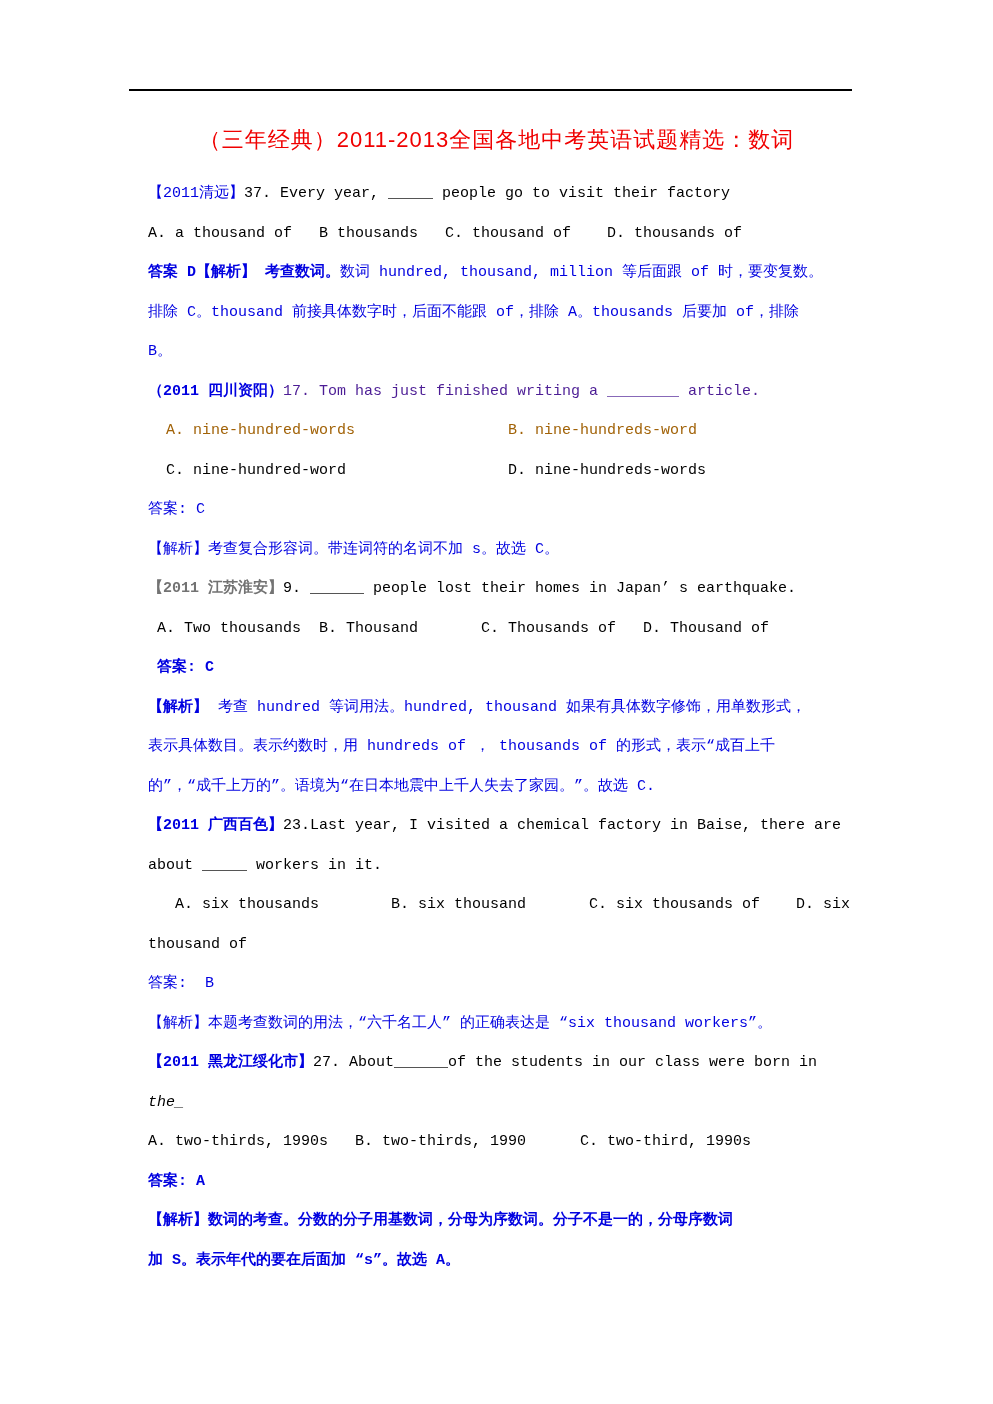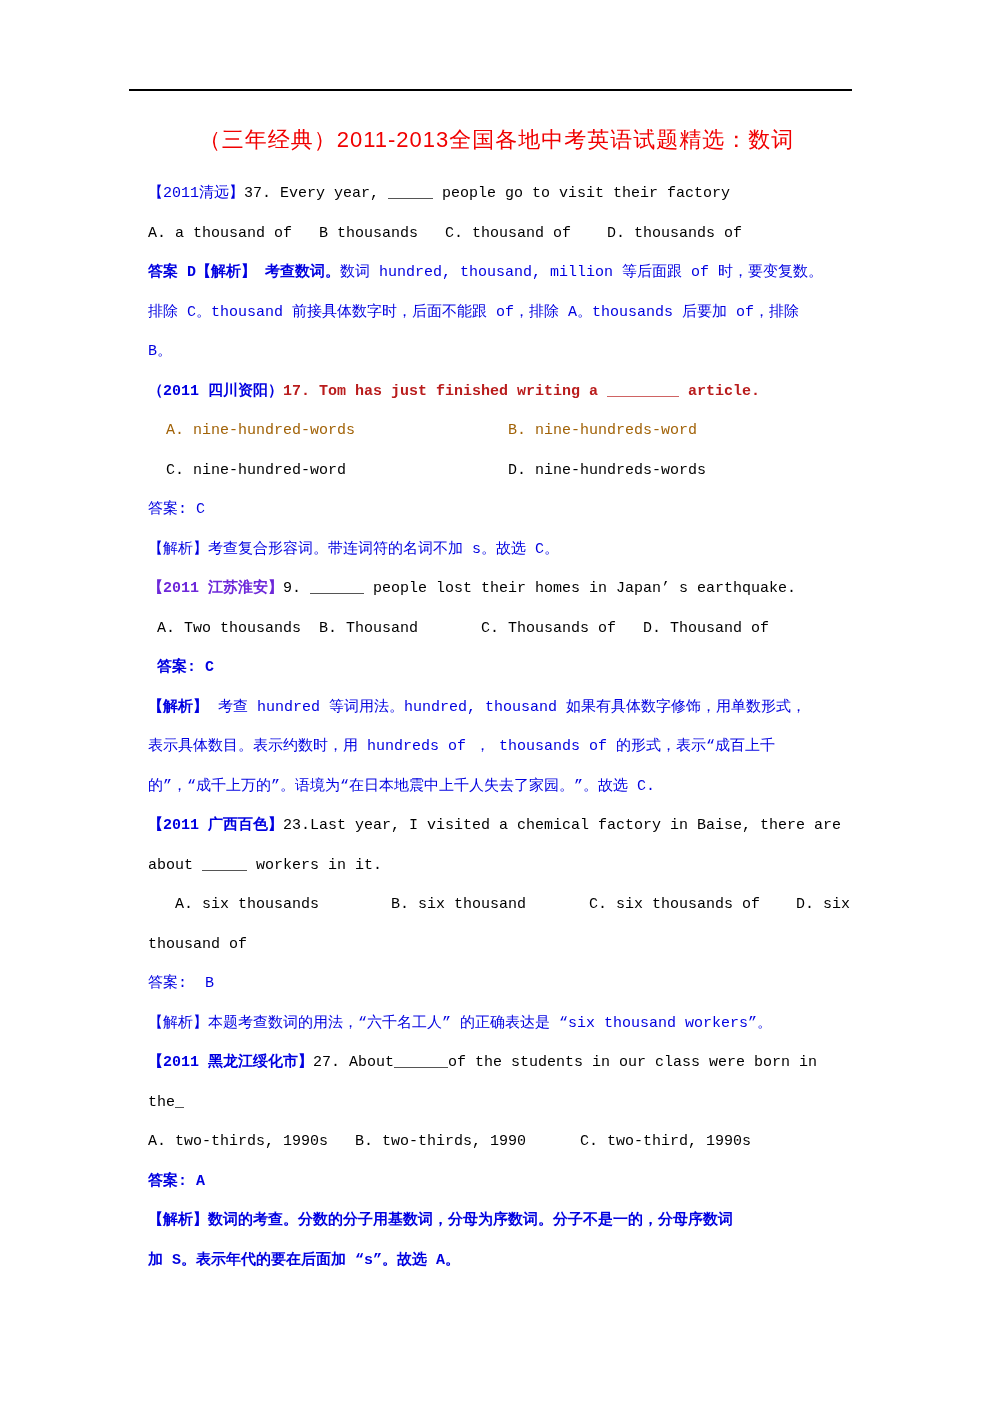--- a/index.html
+++ b/index.html
@@ -58,37 +58,37 @@
 
 <div class="page" style="background: rgb(255, 255, 255);">
   <div class="top-rule" style="background: rgb(0, 0, 0);"></div>
   <div class="doc-title" style="color: rgb(240, 0, 0);">（三年经典）2011-2013全国各地中考英语试题精选：数词</div>
   <div class="content">
       <div class="line"><span class="seg-blue" style="color: rgb(0, 0, 224);">【2011清远】</span><span class="seg-black" style="color: rgb(0, 0, 0);">37. Every year, _____ people go to visit their factory</span></div>
       <div class="line"><span class="seg-black" style="color: rgb(0, 0, 0);">A. a thousand of   B thousands   C. thousand of    D. thousands of</span></div>
       <div class="line"><span class="seg-blueBold" style="color: rgb(0, 0, 224);">答案 D【解析】 考查数词。</span><span class="seg-blue" style="color: rgb(0, 0, 224);">数词 hundred, thousand, million 等后面跟 of 时，要变复数。</span></div>
       <div class="line"><span class="seg-blue" style="color: rgb(0, 0, 224);">排除 C。thousand 前接具体数字时，后面不能跟 of，排除 A。thousands 后要加 of，排除</span></div>
       <div class="line"><span class="seg-blue" style="color: rgb(0, 0, 224);">B。</span></div>
-      <div class="line"><span class="seg-blueBold" style="color: rgb(0, 0, 224);">（2011 四川资阳）</span><span class="seg-black" style="color: #b91c1c; font-weight: bold;">17. Tom has just finished writing a ________ article.</span></div>
+      <div class="line"><span class="seg-blueBold" style="color: rgb(0, 0, 224);">（2011 四川资阳）</span><span class="seg-black" style="color: #4c1d95;">17. Tom has just finished writing a ________ article.</span></div>
       <div class="line"><span class="seg-black" style="color: #a16207;">  A. nine-hundred-words                 B. nine-hundreds-word</span></div>
       <div class="line"><span class="seg-black" style="color: rgb(0, 0, 0);">  C. nine-hundred-word                  D. nine-hundreds-words</span></div>
       <div class="line"><span class="seg-blue" style="color: rgb(0, 0, 224);">答案: C</span></div>
       <div class="line"><span class="seg-blue" style="color: rgb(0, 0, 224); margin-top: 8px;">【解析】考查复合形容词。带连词符的名词不加 s。故选 C。</span></div>
-      <div class="line"><span class="seg-blueBold" style="color: #6d28d9;">【2011 江苏淮安】</span><span class="seg-black" style="color: rgb(0, 0, 0);">9. ______ people lost their homes in Japan’ s earthquake.</span></div>
+      <div class="line"><span class="seg-blueBold" style="color: #737373;">【2011 江苏淮安】</span><span class="seg-black" style="color: rgb(0, 0, 0);">9. ______ people lost their homes in Japan’ s earthquake.</span></div>
       <div class="line"><span class="seg-black" style="color: rgb(0, 0, 0);"> A. Two thousands  B. Thousand       C. Thousands of   D. Thousand of</span></div>
       <div class="line"><span class="seg-blueBold" style="color: rgb(0, 0, 224);"> 答案: C</span></div>
       <div class="line"><span class="seg-blueBold" style="color: rgb(0, 0, 224);">【解析】</span><span class="seg-blue" style="color: rgb(0, 0, 224); margin-left: 10px;">考查 hundred 等词用法。hundred, thousand 如果有具体数字修饰，用单数形式，</span></div>
       <div class="line"><span class="seg-blue" style="color: rgb(0, 0, 224);">表示具体数目。表示约数时，用 hundreds of ， thousands of 的形式，表示“成百上千</span></div>
       <div class="line"><span class="seg-blue" style="color: rgb(0, 0, 224);">的”，“成千上万的”。语境为“在日本地震中上千人失去了家园。”。故选 C.</span></div>
       <div class="line"><span class="seg-blueBold" style="color: rgb(0, 0, 224);">【2011 广西百色】</span><span class="seg-black" style="color: rgb(0, 0, 0); text-align: right;">23.Last year, I visited a chemical factory in Baise, there are</span></div>
       <div class="line"><span class="seg-black" style="color: rgb(0, 0, 0);">about _____ workers in it.</span></div>
       <div class="line"><span class="seg-black" style="color: rgb(0, 0, 0);">   A. six thousands        B. six thousand       C. six thousands of    D. six</span></div>
       <div class="line"><span class="seg-black" style="color: rgb(0, 0, 0);">thousand of</span></div>
       <div class="line"><span class="seg-blue" style="color: rgb(0, 0, 224);">答案:  B</span></div>
       <div class="line"><span class="seg-blue" style="color: rgb(0, 0, 224);">【解析】本题考查数词的用法，“六千名工人” 的正确表达是 “six thousand workers”。</span></div>
       <div class="line"><span class="seg-blueBold" style="color: rgb(0, 0, 224);">【2011 黑龙江绥化市】</span><span class="seg-black" style="color: rgb(0, 0, 0);">27. About______of the students in our class were born in</span></div>
-      <div class="line"><span class="seg-black" style="color: rgb(0, 0, 0);">the_</span></div>
+      <div class="line"><span class="seg-black" style="color: rgb(0, 0, 0); font-style: italic;">the_</span></div>
       <div class="line"><span class="seg-black" style="color: rgb(0, 0, 0);">A. two-thirds, 1990s   B. two-thirds, 1990      C. two-third, 1990s</span></div>
       <div class="line"><span class="seg-blueBold" style="color: rgb(0, 0, 224);">答案: A</span></div>
       <div class="line"><span class="seg-blueBold" style="color: rgb(0, 0, 224);">【解析】数词的考查。分数的分子用基数词，分母为序数词。分子不是一的，分母序数词</span></div>
       <div class="line"><span class="seg-blueBold" style="color: rgb(0, 0, 224);">加 S。表示年代的要在后面加 “s”。故选 A。</span></div>
     </div>
 </div>
 
 </body></html>

